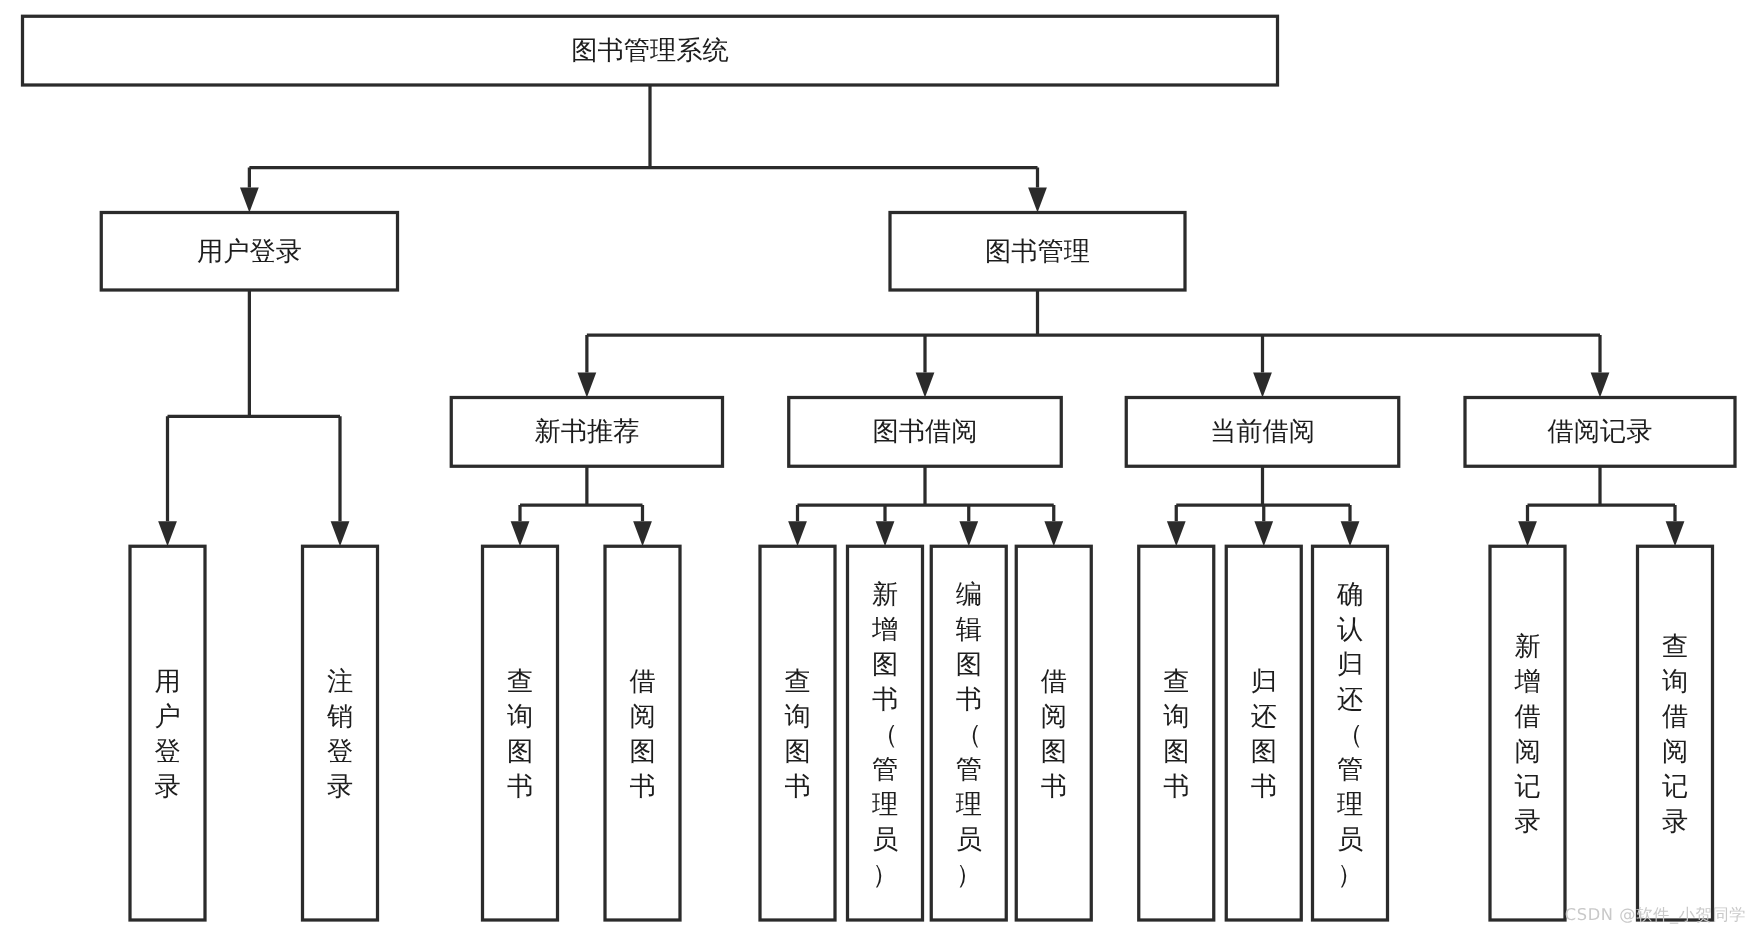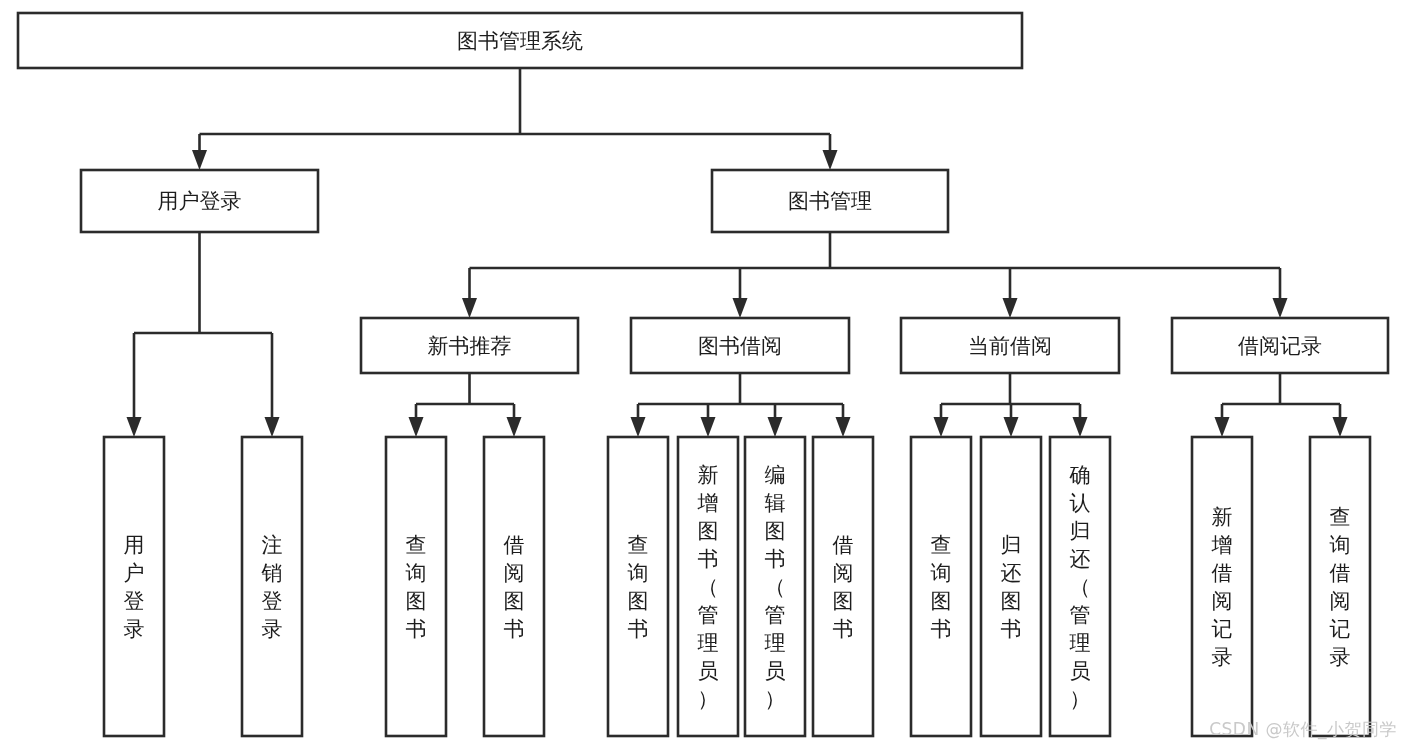--- a/index.html
+++ b/index.html
@@ -52,21 +52,21 @@
     font-family: "DejaVu Sans", "Liberation Sans", sans-serif;
     font-size: 21px;
     fill: #1d1d1d;
     text-anchor: middle;
   }
   .watermark {
     position: absolute;
     right: 8px;
     bottom: 6px;
     font-family: "DejaVu Sans", "Liberation Sans", sans-serif;
-    font-size: 17px;
+    font-size: 13px;
     color: #c9c9c9;
     white-space: nowrap;
     letter-spacing: 0.5px;
     user-select: none;
   }
 </style>
 </head>
 <body>
 
 <div id="diagram-root">

